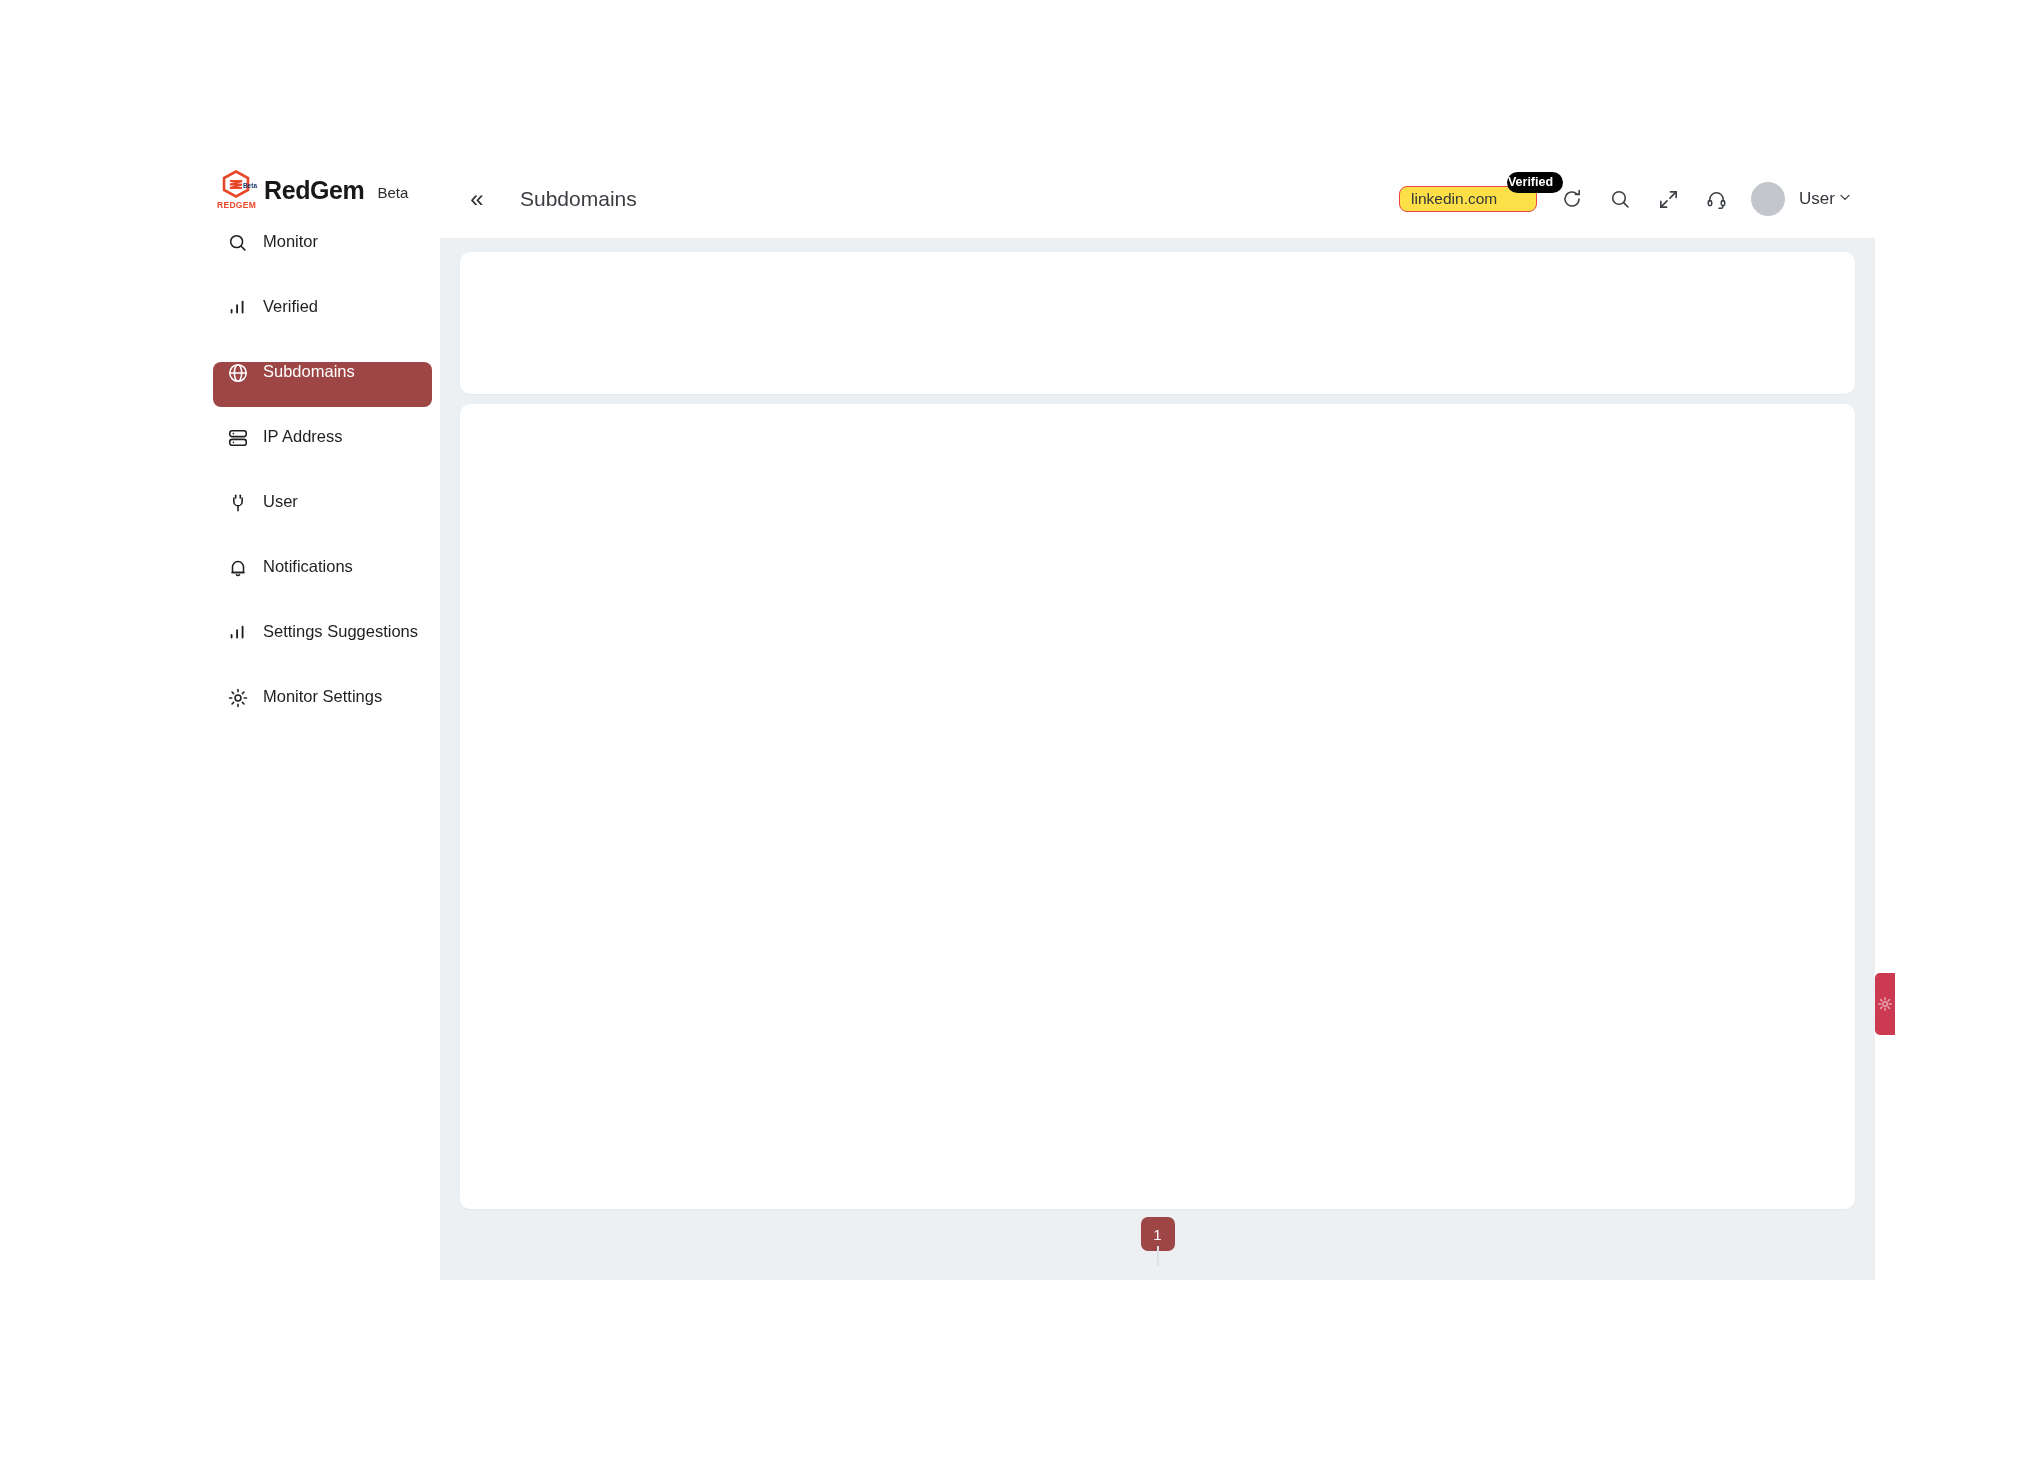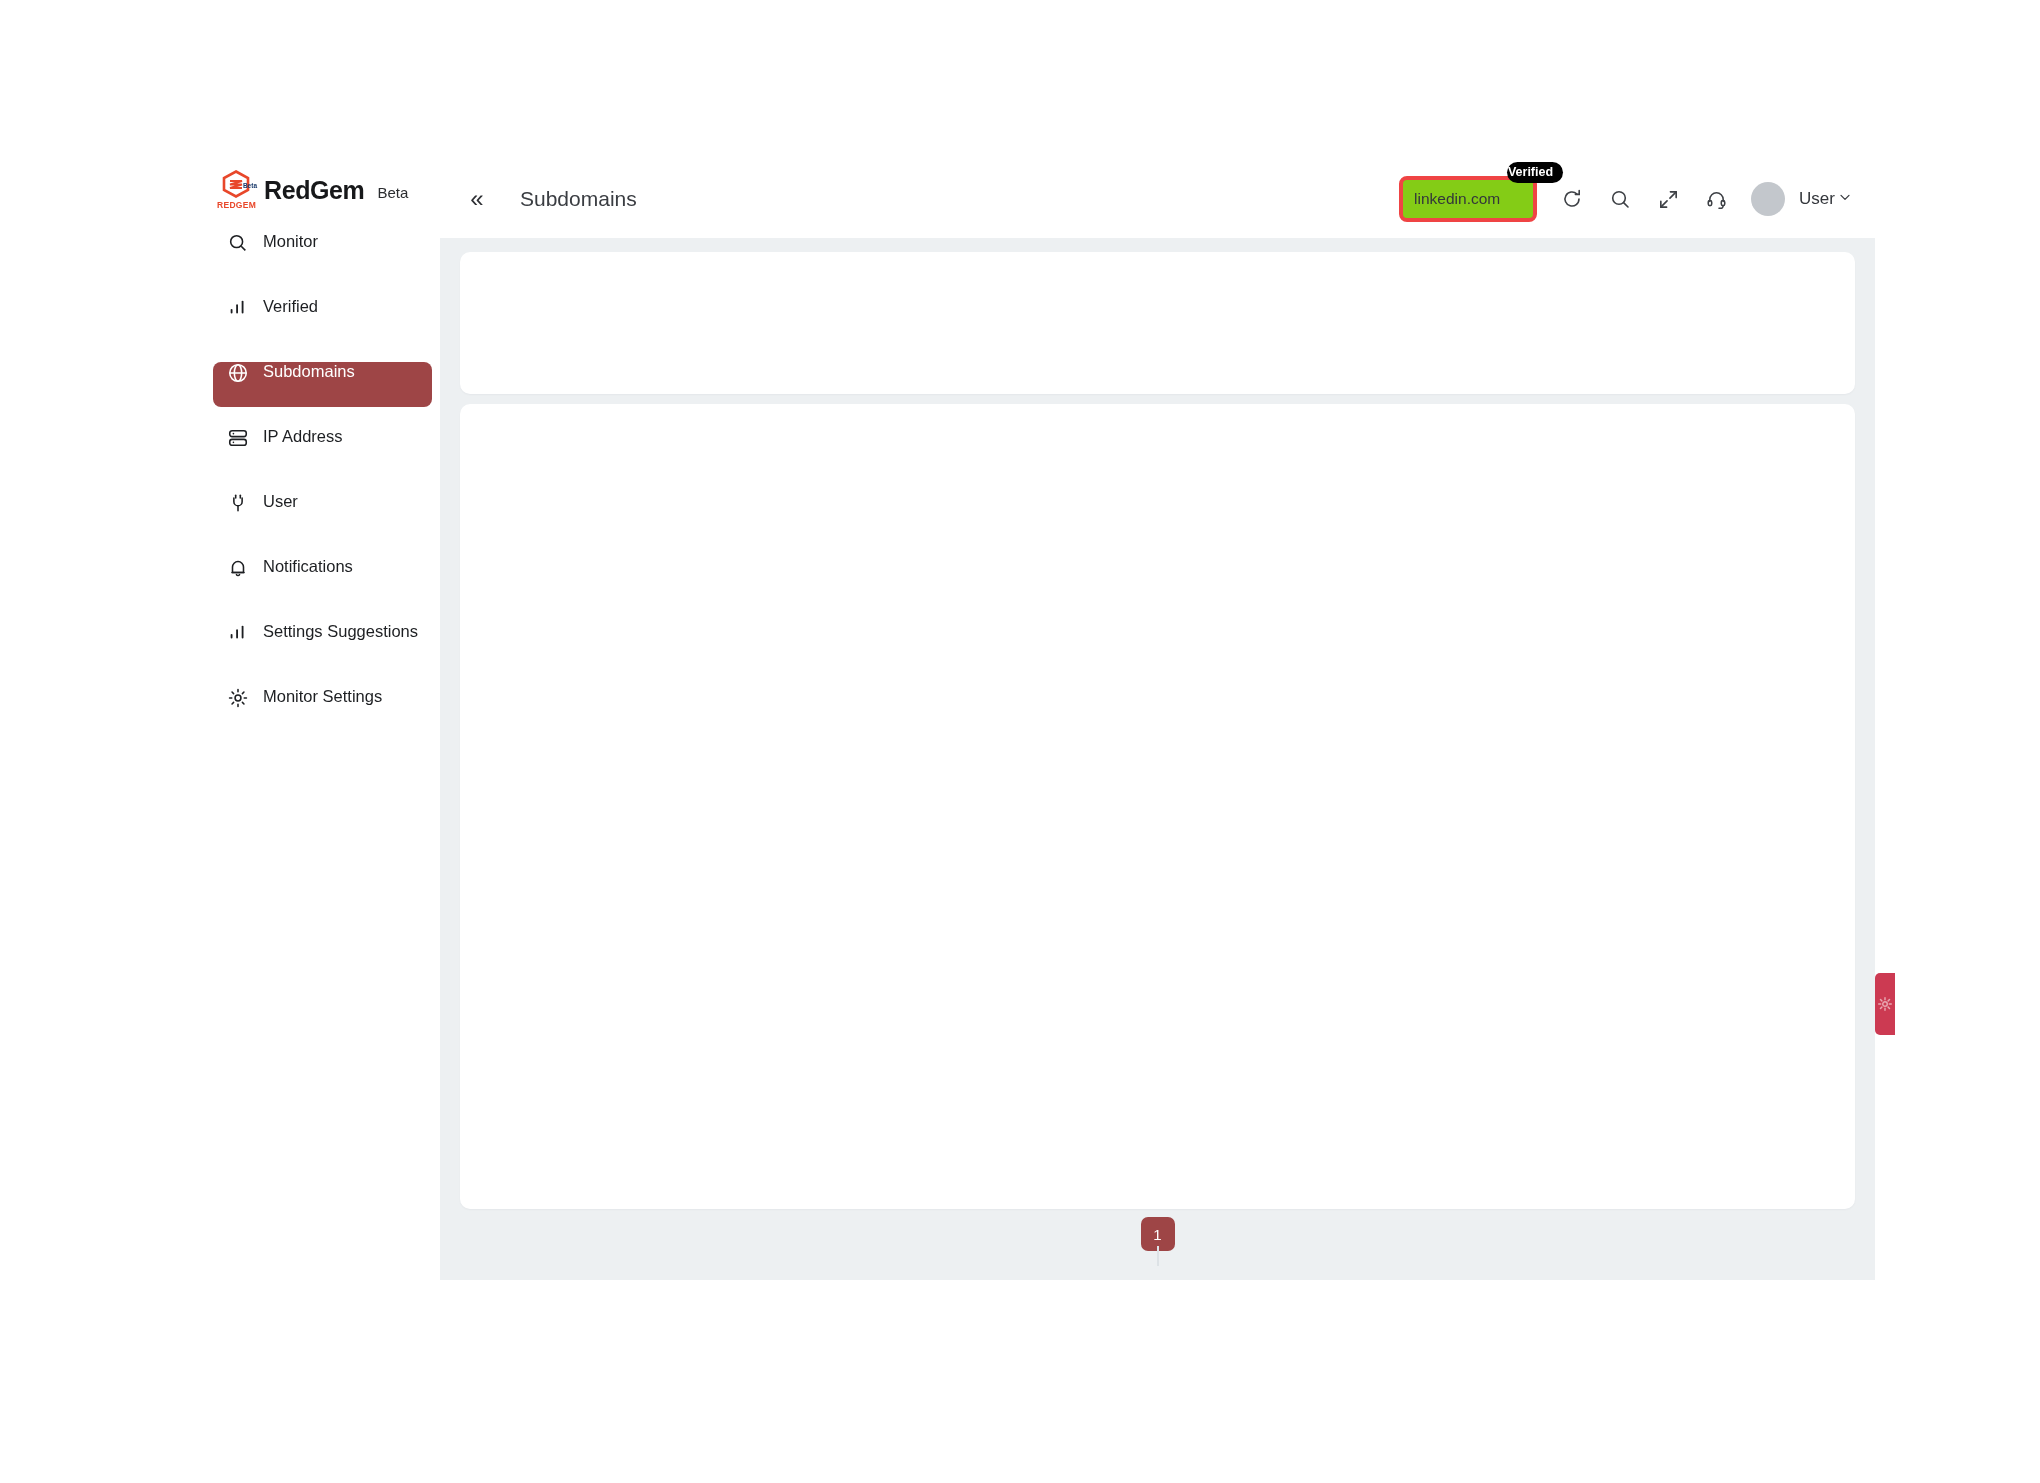--- a/index.html
+++ b/index.html
@@ -97,24 +97,24 @@
     margin-left:auto;
     display:flex; align-items:center;
     gap:22px;
     padding-right:22px;
     position:relative;
   }
   .domain-box {
     position:relative;
   }
   .domain-input {
-    width:138px; height:46px;
-    border:4px solid #ef4444;
+    width:138px; height:26px;
+    border:1px solid #ef4444;
     border-radius:8px;
-    background:#84cc16;
+    background:#fde047;
     font-size:15.5px;
     color:#33363b;
     font-family:"Liberation Sans", sans-serif;
     padding:0 11px;
     outline:none;
   }
   .verified-badge {
     position:absolute;
     right:-26px; top:-14px;
     background:#000000;

